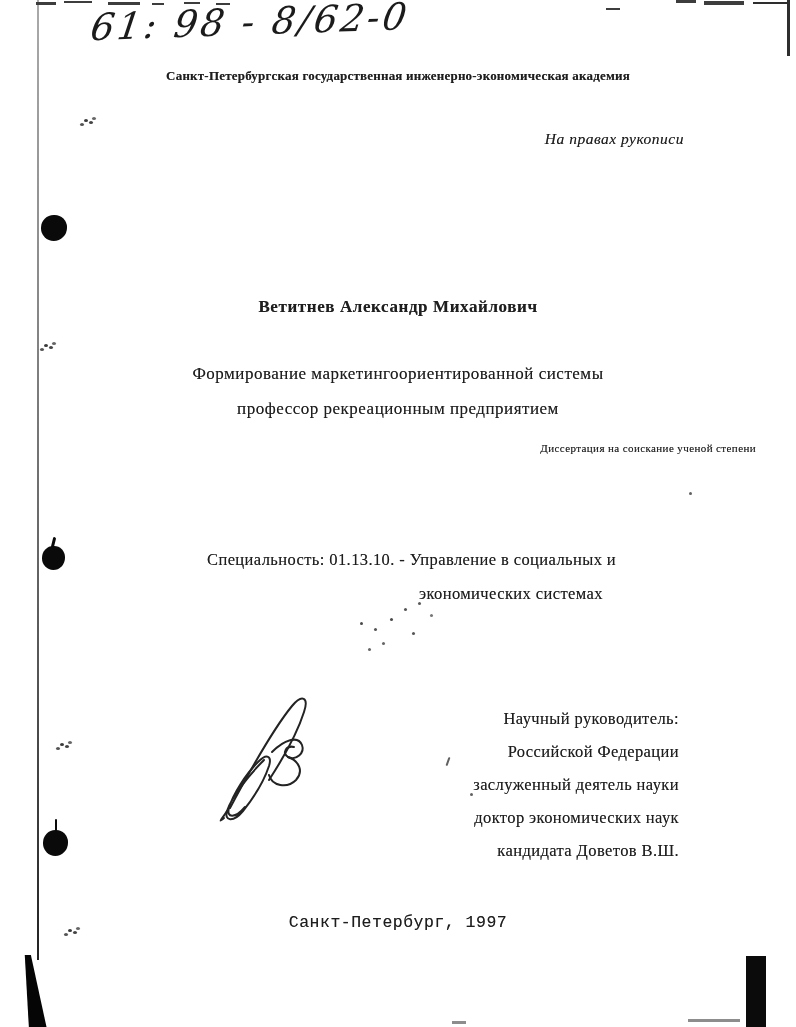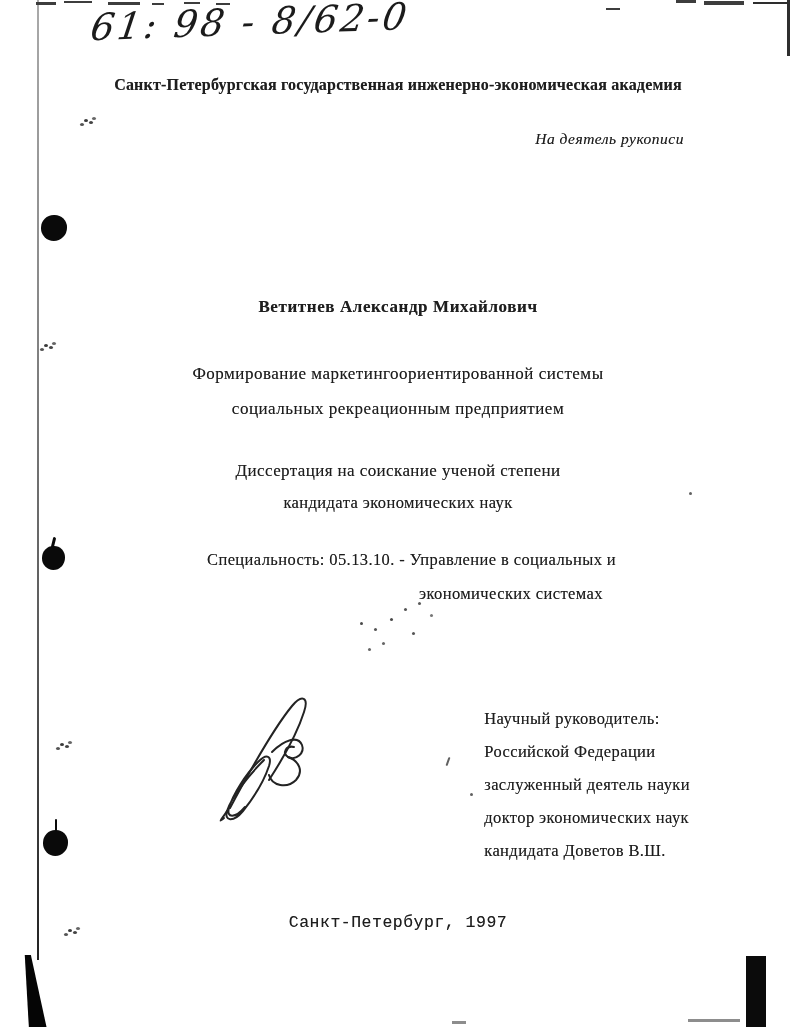--- a/index.html
+++ b/index.html
@@ -19,30 +19,30 @@
   .catalog{
     font-family:"DejaVu Serif",serif;
     font-style:italic;
     font-size:37px;
     letter-spacing:3px;
     color:#1b1b1b;
     transform:rotate(-2deg) skewX(-10deg);
     transform-origin:left top;
     white-space:nowrap;
   }
-  .institution{top:76px;font-size:16px;font-weight:bold;letter-spacing:.2px;}
+  .institution{top:68px;font-size:13px;font-weight:bold;letter-spacing:.2px;}
   .manuscript{top:130px;right:112px;font-style:italic;font-size:15.5px;letter-spacing:.5px;}
   .author{top:297px;font-size:17px;font-weight:bold;letter-spacing:.6px;}
   .title1{top:364px;font-size:17px;letter-spacing:.5px;}
   .title2{top:399px;font-size:17px;letter-spacing:.5px;}
-  .thesis1{top:461px;font-size:17px;letter-spacing:.4px;}
+  .thesis1{top:442px;font-size:11px;letter-spacing:.4px;text-align:right;}
   .thesis2{top:493px;font-size:16.5px;letter-spacing:.4px;}
   .spec1{top:550px;left:207px;font-size:16.5px;letter-spacing:.4px;}
   .spec2{top:584px;left:419px;font-size:16.5px;letter-spacing:.4px;}
-  .supervisor{top:702px;right:106px;font-size:16.5px;line-height:33px;letter-spacing:.4px;}
+  .supervisor{top:702px;right:117px;text-align:right;font-size:16.5px;line-height:33px;letter-spacing:.4px;}
   .cityyear{top:913px;font-size:16.5px;letter-spacing:.5px;font-family:Liberation Mono, monospace;}
 
   
   .edge-line{left:37px;top:0;width:2px;height:960px;
     background:linear-gradient(to bottom,#aaa 0%,#8a8a8a 30%,#555 70%,#222 100%);}
   .dash{height:3px;background:#3d3d3d;}
   .corner-v{left:787px;top:0;width:3px;height:56px;background:#2e2e2e;}
   .corner-h{left:753px;top:2px;width:37px;height:2px;background:#2e2e2e;}
   .hole{background:#0a0a0a;border-radius:50% 48% 52% 50%;}
   .stem{background:#0a0a0a;border-radius:2px;}
@@ -74,31 +74,30 @@
   <div class="abs dash" style="left:606px;top:8px;width:14px;height:2px;"></div>
   <div class="abs dash" style="left:676px;top:0;width:20px;"></div>
   <div class="abs dash" style="left:704px;top:1px;width:40px;height:4px;"></div>
   <div class="abs corner-v"></div>
   <div class="abs corner-h"></div>
 
   <div class="abs catalog" style="left:94px;top:6px;">61: 98 - 8/62-0</div>
 
   <div class="abs centered scan-text institution">Санкт-Петербургская государственная инженерно-экономическая академия</div>
 
-  <div class="abs scan-text manuscript">На деятель рукописи</div>
+  <div class="abs scan-text manuscript">На правах рукописи</div>
 
   <div class="abs centered scan-text title1">Формирование маркетингоориентированной системы</div>
 
   <div class="abs centered scan-text author">Ветитнев Александр Михайлович</div>
-  <div class="abs centered scan-text title2">социальных рекреационным предприятием</div>
+  <div class="abs centered scan-text title2">профессор рекреационным предприятием</div>
 
   <div class="abs centered scan-text thesis1">Диссертация на соискание ученой степени</div>
-  <div class="abs centered scan-text thesis2">кандидата экономических наук</div>
 
-  <div class="abs scan-text spec1">Специальность: 05.13.10. - Управление в социальных и</div>
+  <div class="abs scan-text spec1">Специальность: 01.13.10. - Управление в социальных и</div>
   <div class="abs scan-text spec2">экономических системах</div>
 
   <div class="abs smudge" style="left:360px;top:622px;"></div>
 
   <svg class="abs signature" style="left:212px;top:690px;" width="115" height="138" viewBox="0 0 115 138">
     <g fill="none" stroke="#232323" stroke-width="2" stroke-linecap="round">
       <path d="M 18,118 C 34,88 62,38 80,16 C 90,4 97,7 92,22 C 85,44 70,70 57,90"></path>
       <path d="M 60,62 C 72,50 86,45 90,55 C 93,63 84,71 76,67 C 70,63 74,55 82,57"></path>
       <path d="M 76,67 C 87,71 92,81 84,90 C 75,99 60,96 57,85"></path>
       <path d="M 52,70 C 38,84 20,106 15,121 C 12,131 21,133 31,121 C 43,106 53,88 57,76 C 60,66 55,63 46,72 C 34,84 21,104 17,118 C 14,128 23,129 33,117"></path>

